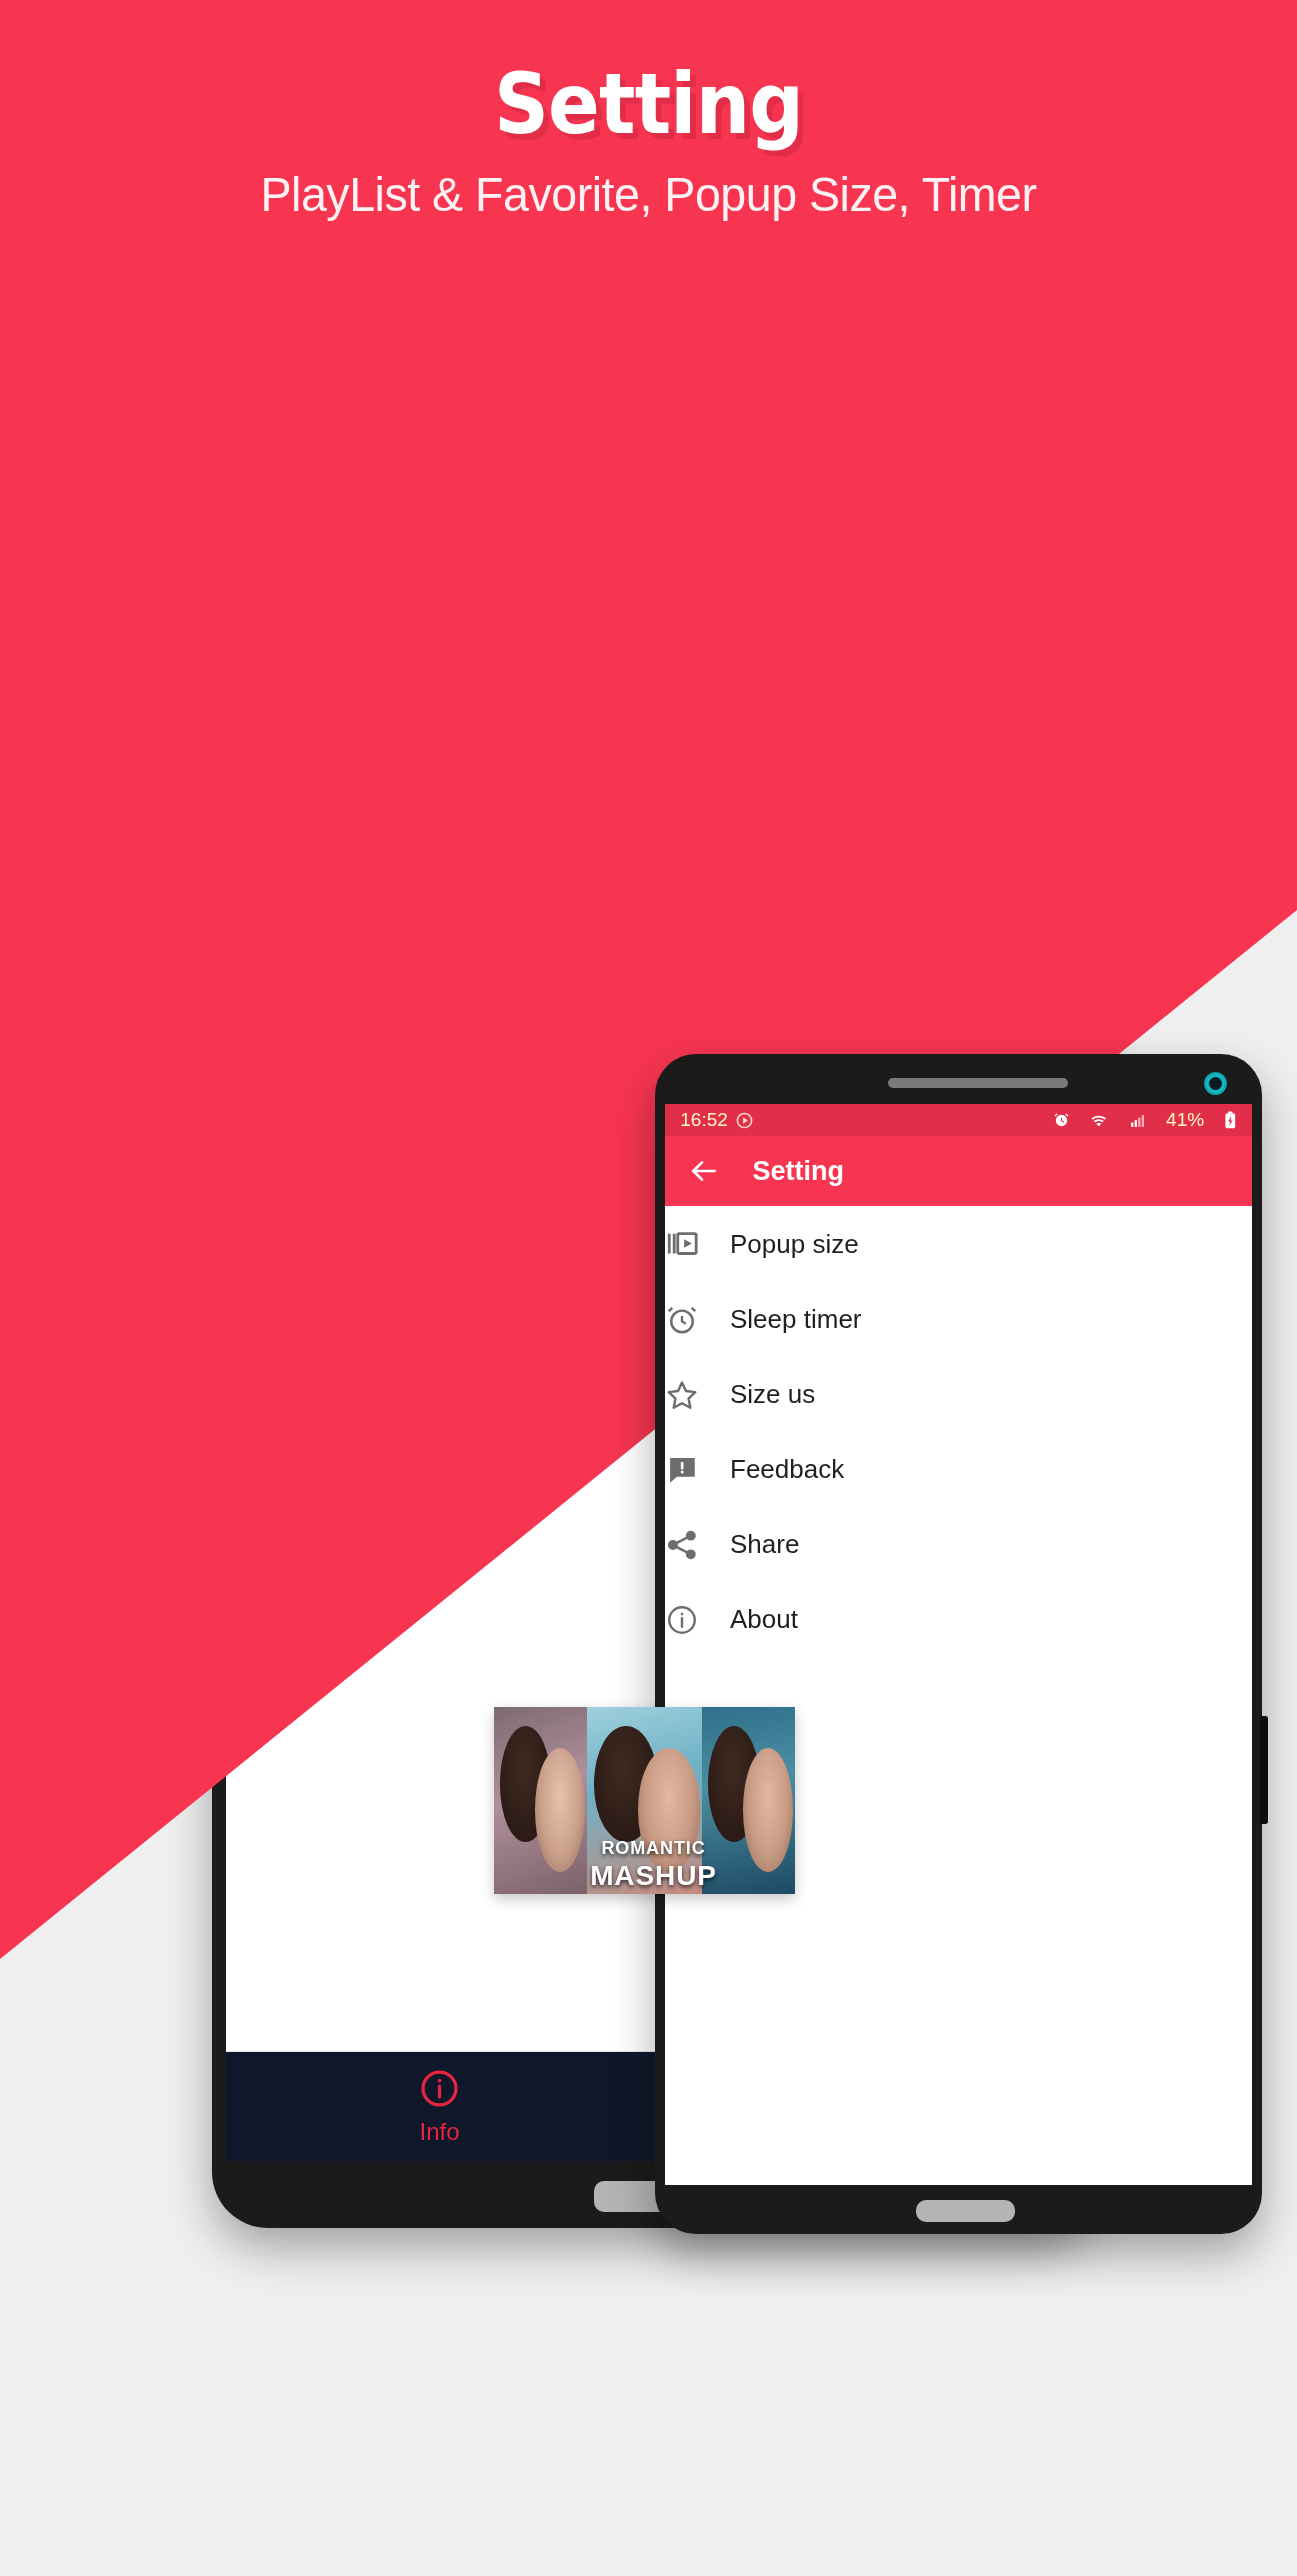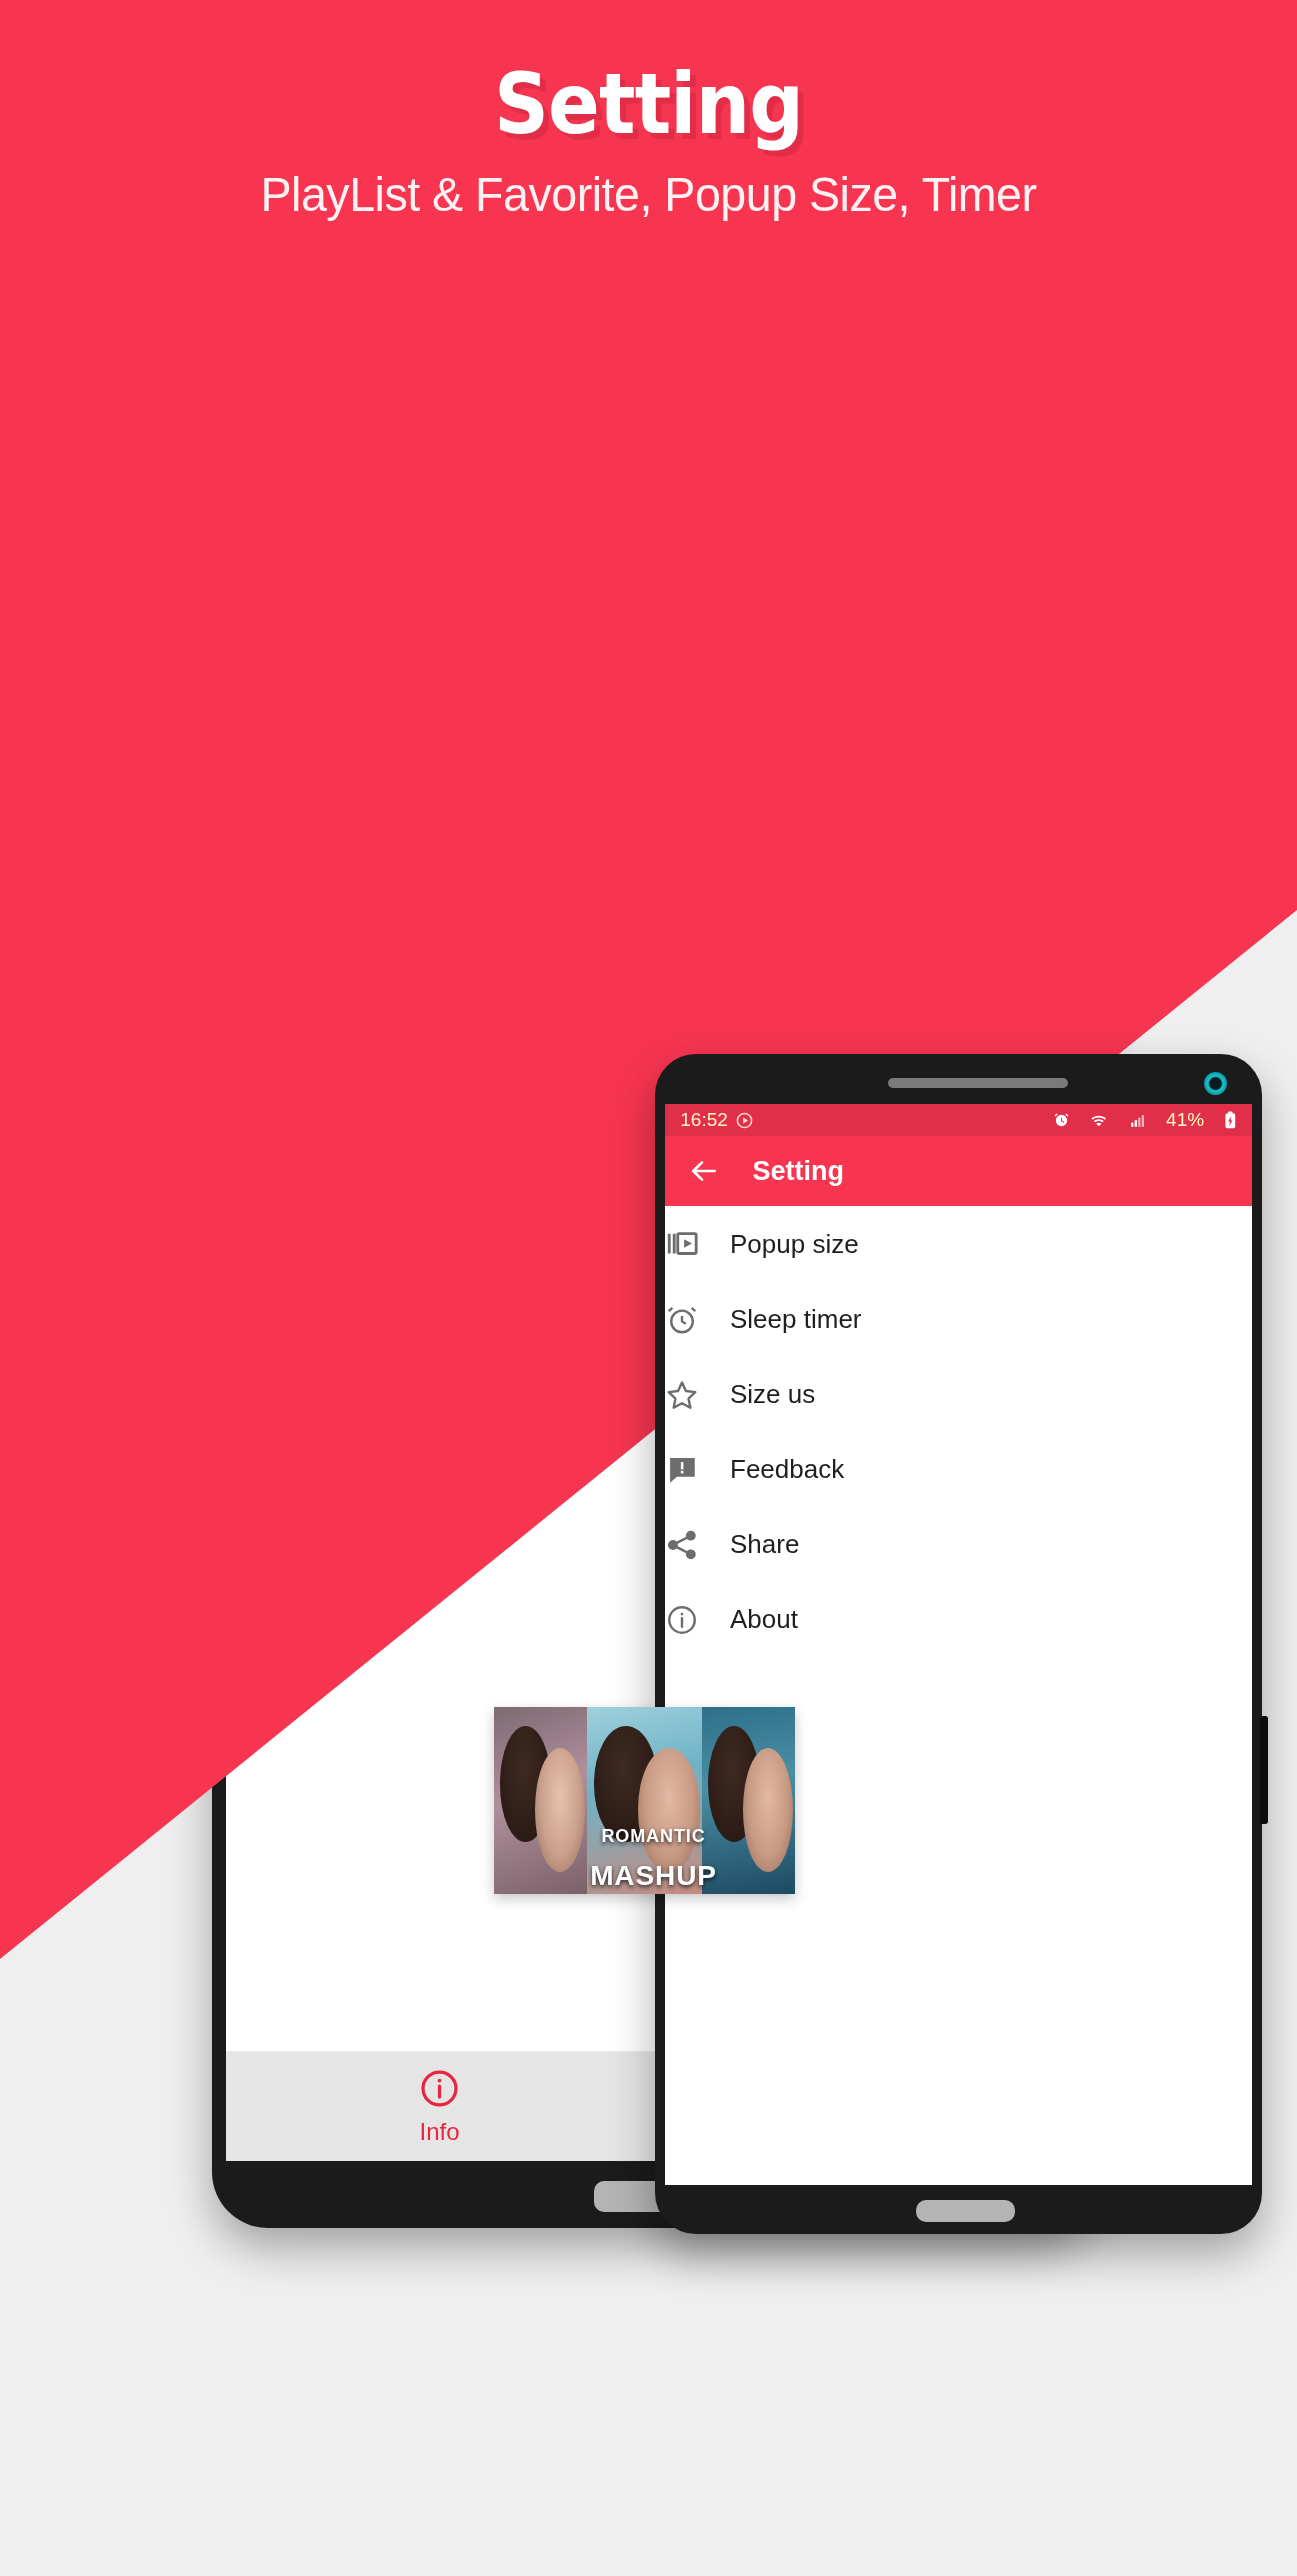--- a/index.html
+++ b/index.html
@@ -121,21 +121,21 @@
     background:radial-gradient(ellipse at 40% 30%, #4a3129 0%, #3a241d 55%, #2b1a15 100%);
   }
   .thumb-partial::after{
     content:""; position:absolute; left:8%; bottom:-8%; width:95%; height:52%;
     background:repeating-linear-gradient(48deg,#d0529b 0 12.6px,#e8a4c9 12.6px 23.4px,#b0408a 23.4px 36px);
     transform:rotate(-6deg); opacity:.95;
   }
 
   .bottom-nav {
     position:absolute; left:0; bottom:0; width:100%; height:110px;
-    background:#e5e5e5; border-top:0.9px solid #e9e9e9;
+    background:#0f172a; border-top:0.9px solid #e9e9e9;
     display:flex; align-items:center;
   }
   .nav-item { flex:1; display:flex; flex-direction:column; align-items:center; gap:8px; }
   .nav-label { font-size:24px; }
   .nav-item.active .nav-label { color:#e8243f; }
   .nav-item.inactive .nav-label { color:#6d6d6d; }
 
   
   #phone2 { left:655px; top:1054px; width:607px; height:1180px; border-radius:41px; z-index:6; }
   #phone2 .screen { left:10px; top:50px; width:587px; height:1081px; }
@@ -176,21 +176,21 @@
     background:radial-gradient(ellipse at 50% 40%, #e2b9a4 0%, #c89a84 55%, #8d6755 100%);
   }
   .promo .pane.p1::after { background:radial-gradient(ellipse at 50% 40%,#e6c3ad 0%,#caa08b 55%,#8e6a58 100%); }
   .promo-cap {
     position:absolute; left:0; bottom:3.6px; width:100%; text-align:center;
     color:#fff; line-height:1; z-index:3;
     text-shadow:0 1.8px 4.5px rgba(0,0,0,.8);
     padding-left:18px;
   }
   .promo-cap .l1 { font-size:18px; font-weight:bold; letter-spacing:0.9px; }
-  .promo-cap .l2 { font-size:28px; font-weight:bold; letter-spacing:0.9px; margin-top:17px; }
+  .promo-cap .l2 { font-size:28px; font-weight:bold; letter-spacing:0.9px; margin-top:5px; }
 </style>
 </head>
 <body>
 
 <div class="bg-grey"></div>
 <div class="bg-red"></div>
 
 <div class="header">
   <div class="title">Setting</div>
   <div class="subtitle">PlayList &amp; Favorite, Popup Size, Timer</div>

